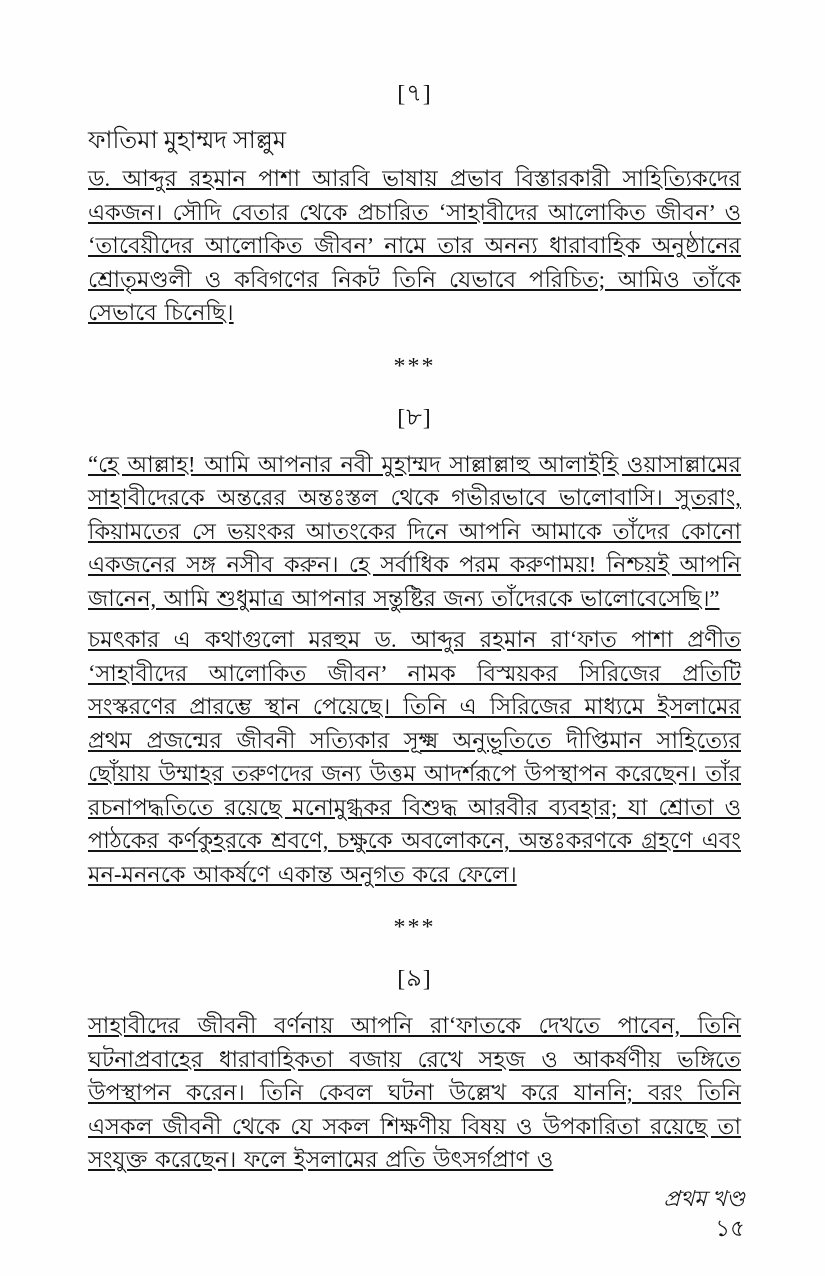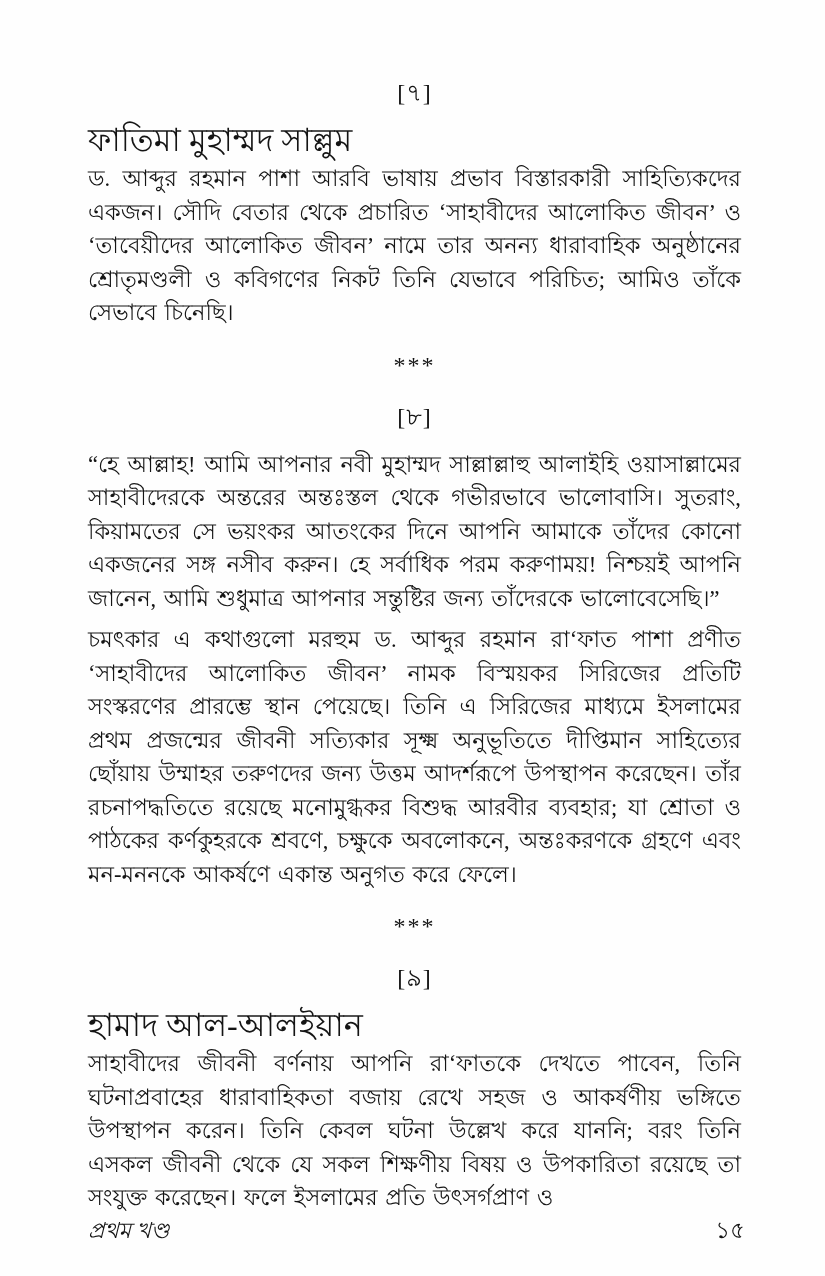--- a/index.html
+++ b/index.html
@@ -25,51 +25,53 @@
     right: 84px;
   }
   .section-number {
     text-align: center;
     font-size: 24px;
     line-height: 30px;
     margin: 0 0 16px 0;
     letter-spacing: 1px;
   }
   .section-heading {
-    font-size: 32px;
+    font-size: 24px;
     font-weight: normal;
     line-height: 32px;
     margin: 0 0 6px 0;
     text-align: left;
   }
   .para {
     font-size: 22.5px;
     line-height: 33.5px;
     text-align: justify;
     margin: 0 0 8px 0;
     word-spacing: 2px;
+    text-decoration: underline;
   }
   .separator {
     text-align: center;
     font-size: 24px;
     line-height: 26px;
     margin: 22px 0 24px 0;
     letter-spacing: 2px;
   }
   .section + .section .section-number {
     margin-top: 4px;
   }
   .footer {
     position: absolute;
     left: 88px;
     right: 80px;
-    top: 1216px;
+    top: 1184px;
     display: flex;
     justify-content: space-between;
-    align-items: center;
+    align-items: flex-end;
+    flex-direction: column;
   }
   .footer-volume {
     font-style: italic;
     font-size: 22px;
     line-height: 30px;
   }
   .footer-page-number {
     font-size: 23px;
     line-height: 30px;
     margin-left: 8px;
@@ -90,21 +92,20 @@
 
     <div class="section">
       <div class="section-number">[৮]</div>
       <p class="para">“হে আল্লাহ! আমি আপনার নবী মুহাম্মদ সাল্লাল্লাহু আলাইহি ওয়াসাল্লামের সাহাবীদেরকে অন্তরের অন্তঃস্তল থেকে গভীরভাবে ভালোবাসি। সুতরাং, কিয়ামতের সে ভয়ংকর আতংকের দিনে আপনি আমাকে তাঁদের কোনো একজনের সঙ্গ নসীব করুন। হে সর্বাধিক পরম করুণাময়! নিশ্চয়ই আপনি জানেন, আমি শুধুমাত্র আপনার সন্তুষ্টির জন্য তাঁদেরকে ভালোবেসেছি।”</p>
       <p class="para">চমৎকার এ কথাগুলো মরহুম ড. আব্দুর রহমান রা‘ফাত পাশা প্রণীত ‘সাহাবীদের আলোকিত জীবন’ নামক বিস্ময়কর সিরিজের প্রতিটি সংস্করণের প্রারম্ভে স্থান পেয়েছে। তিনি এ সিরিজের মাধ্যমে ইসলামের প্রথম প্রজন্মের জীবনী সত্যিকার সূক্ষ্ম অনুভূতিতে দীপ্তিমান সাহিত্যের ছোঁয়ায় উম্মাহর তরুণদের জন্য উত্তম আদর্শরূপে উপস্থাপন করেছেন। তাঁর রচনাপদ্ধতিতে রয়েছে মনোমুগ্ধকর বিশুদ্ধ আরবীর ব্যবহার; যা শ্রোতা ও পাঠকের কর্ণকুহরকে শ্রবণে, চক্ষুকে অবলোকনে, অন্তঃকরণকে গ্রহণে এবং মন-মননকে আকর্ষণে একান্ত অনুগত করে ফেলে।</p>
       <div class="separator">***</div>
     </div>
 
     <div class="section">
       <div class="section-number">[৯]</div>
-      <h2 class="section-heading">হামাদ আল-আলইয়ান</h2>
       <p class="para">সাহাবীদের জীবনী বর্ণনায় আপনি রা‘ফাতকে দেখতে পাবেন, তিনি ঘটনাপ্রবাহের ধারাবাহিকতা বজায় রেখে সহজ ও আকর্ষণীয় ভঙ্গিতে উপস্থাপন করেন। তিনি কেবল ঘটনা উল্লেখ করে যাননি; বরং তিনি এসকল জীবনী থেকে যে সকল শিক্ষণীয় বিষয় ও উপকারিতা রয়েছে তা সংযুক্ত করেছেন। ফলে ইসলামের প্রতি উৎসর্গপ্রাণ ও</p>
     </div>
 
   </div>
 
   <div class="footer">
     <span class="footer-volume">প্রথম খণ্ড</span>
     <span class="footer-page-number">১৫</span>
   </div>
 </div>

